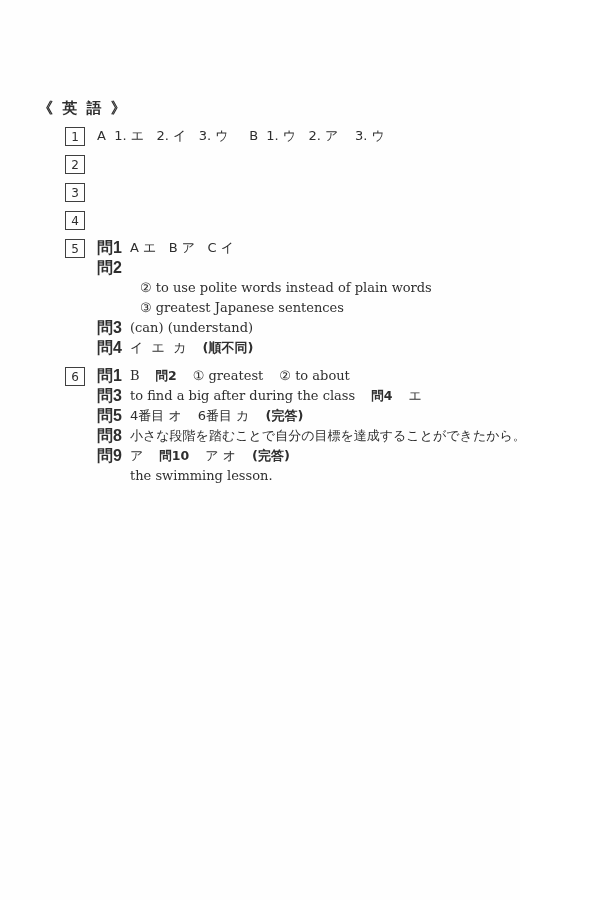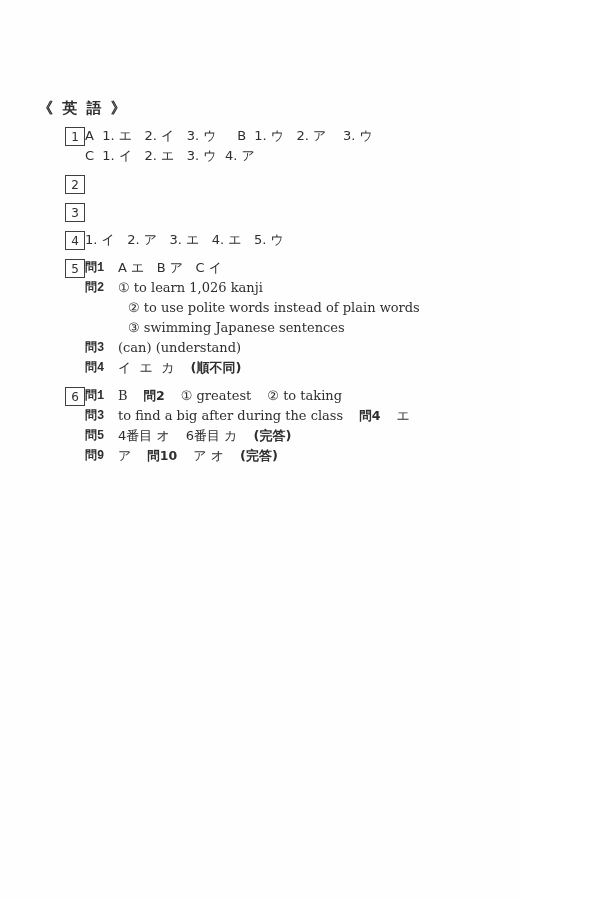--- a/index.html
+++ b/index.html
@@ -23,26 +23,26 @@
   .section { display:flex; align-items:flex-start; margin-top:8px; }
   .numbox {
     flex:none;
     width:20px; height:19px;
     margin-left:27px; margin-top:1px;
     border:1.5px solid #3f3f3f;
     display:flex; align-items:center; justify-content:center;
     font-family:"DejaVu Sans","Liberation Sans",sans-serif;
     font-size:12px; color:#2e2e2e;
   }
-  .rows { font-size:13px; line-height:20px; }
+  .rows { margin-left:12px; font-size:13px; line-height:20px; }
   .row { display:flex; white-space:pre-wrap; }
   .q-label {
     flex:none; width:33px;
-    font-family:Liberation Mono, monospace;
-    font-weight:bold; font-size:12px;
+    font-family:Liberation Sans, sans-serif;
+    font-weight:bold; font-size:16px;
   }
   .row-text { display:flex; white-space:pre-wrap; }
   .seg + .seg { margin-left:16px; }
   .seg-label {
     font-family:"DejaVu Sans","Liberation Sans",sans-serif;
     font-weight:bold; font-size:12.5px;
   }
   .jp { font-family:"DejaVu Sans","Liberation Sans",sans-serif; }
   .jp-bold { font-family:"DejaVu Sans","Liberation Sans",sans-serif; font-weight:bold; }
   .indent { padding-left:10px;justify-content:center; }
@@ -58,69 +58,60 @@
     <h1 class="title">《 英  語 》</h1>
 
     <section class="section">
       <div class="numbox">
         <span>1</span>
       </div>
       <div class="rows">
         <div class="row">
           <span class="seg jp">A  1. エ   2. イ   3. ウ     B  1. ウ   2. ア    3. ウ</span>
         </div>
-        <div class="row">
-          <span class="seg jp">C  1. イ   2. エ   3. ウ  4. ア</span>
-        </div>
       </div>
     </section>
 
     <section class="section">
       <div class="numbox">
         <span>2</span>
       </div>
     </section>
 
     <section class="section">
       <div class="numbox">
         <span>3</span>
       </div>
     </section>
 
     <section class="section">
       <div class="numbox">
         <span>4</span>
       </div>
-      <div class="rows">
-        <div class="row">
-          <span class="seg jp">1. イ   2. ア   3. エ   4. エ   5. ウ</span>
-        </div>
-      </div>
     </section>
 
     <section class="section">
       <div class="numbox">
         <span>5</span>
       </div>
       <div class="rows">
         <div class="row">
           <span class="q-label">問1</span>
           <span class="row-text"><span class="seg jp">A エ   B ア   C イ</span></span>
         </div>
         <div class="row">
           <span class="q-label">問2</span>
-          <span class="row-text"><span class="seg">① to learn 1,026 kanji</span></span>
         </div>
         <div class="row">
           <span class="q-label"></span>
           <span class="row-text indent"><span class="seg">② to use polite words instead of plain words</span></span>
         </div>
         <div class="row">
           <span class="q-label"></span>
-          <span class="row-text indent"><span class="seg">③ swimming Japanese sentences</span></span>
+          <span class="row-text indent"><span class="seg">③ greatest Japanese sentences</span></span>
         </div>
         <div class="row">
           <span class="q-label">問3</span>
           <span class="row-text"><span class="seg">(can) (understand)</span></span>
         </div>
         <div class="row">
           <span class="q-label">問4</span>
           <span class="row-text">
             <span class="seg jp">イ  エ  カ</span>
             <span class="seg jp-bold">(順不同)</span>
@@ -133,45 +124,53 @@
       <div class="numbox">
         <span>6</span>
       </div>
       <div class="rows">
         <div class="row">
           <span class="q-label">問1</span>
           <span class="row-text">
             <span class="seg">B</span>
             <span class="seg seg-label gap-md">問2</span>
             <span class="seg">① greatest</span>
-            <span class="seg">② to taking</span>
+            <span class="seg">② to about</span>
           </span>
         </div>
         <div class="row">
           <span class="q-label">問3</span>
           <span class="row-text">
             <span class="seg">to find a big after during the class</span>
             <span class="seg seg-label gap-lg">問4</span>
             <span class="seg jp">エ</span>
           </span>
         </div>
         <div class="row">
           <span class="q-label">問5</span>
           <span class="row-text">
             <span class="seg jp">4番目 オ</span>
             <span class="seg jp">6番目 カ</span>
             <span class="seg jp-bold">(完答)</span>
           </span>
         </div>
         <div class="row">
+          <span class="q-label">問8</span>
+          <span class="row-text"><span class="seg jp">小さな段階を踏むことで自分の目標を達成することができたから。</span></span>
+        </div>
+        <div class="row">
           <span class="q-label">問9</span>
           <span class="row-text">
             <span class="seg jp">ア</span>
             <span class="seg seg-label gap-md">問10</span>
             <span class="seg jp">ア オ</span>
             <span class="seg jp-bold">(完答)</span>
           </span>
         </div>
+        <div class="row">
+          <span class="q-label"></span>
+          <span class="row-text"><span class="seg">the swimming lesson.</span></span>
+        </div>
       </div>
     </section>
 
   </div>
 </div>
 
 </body></html>

